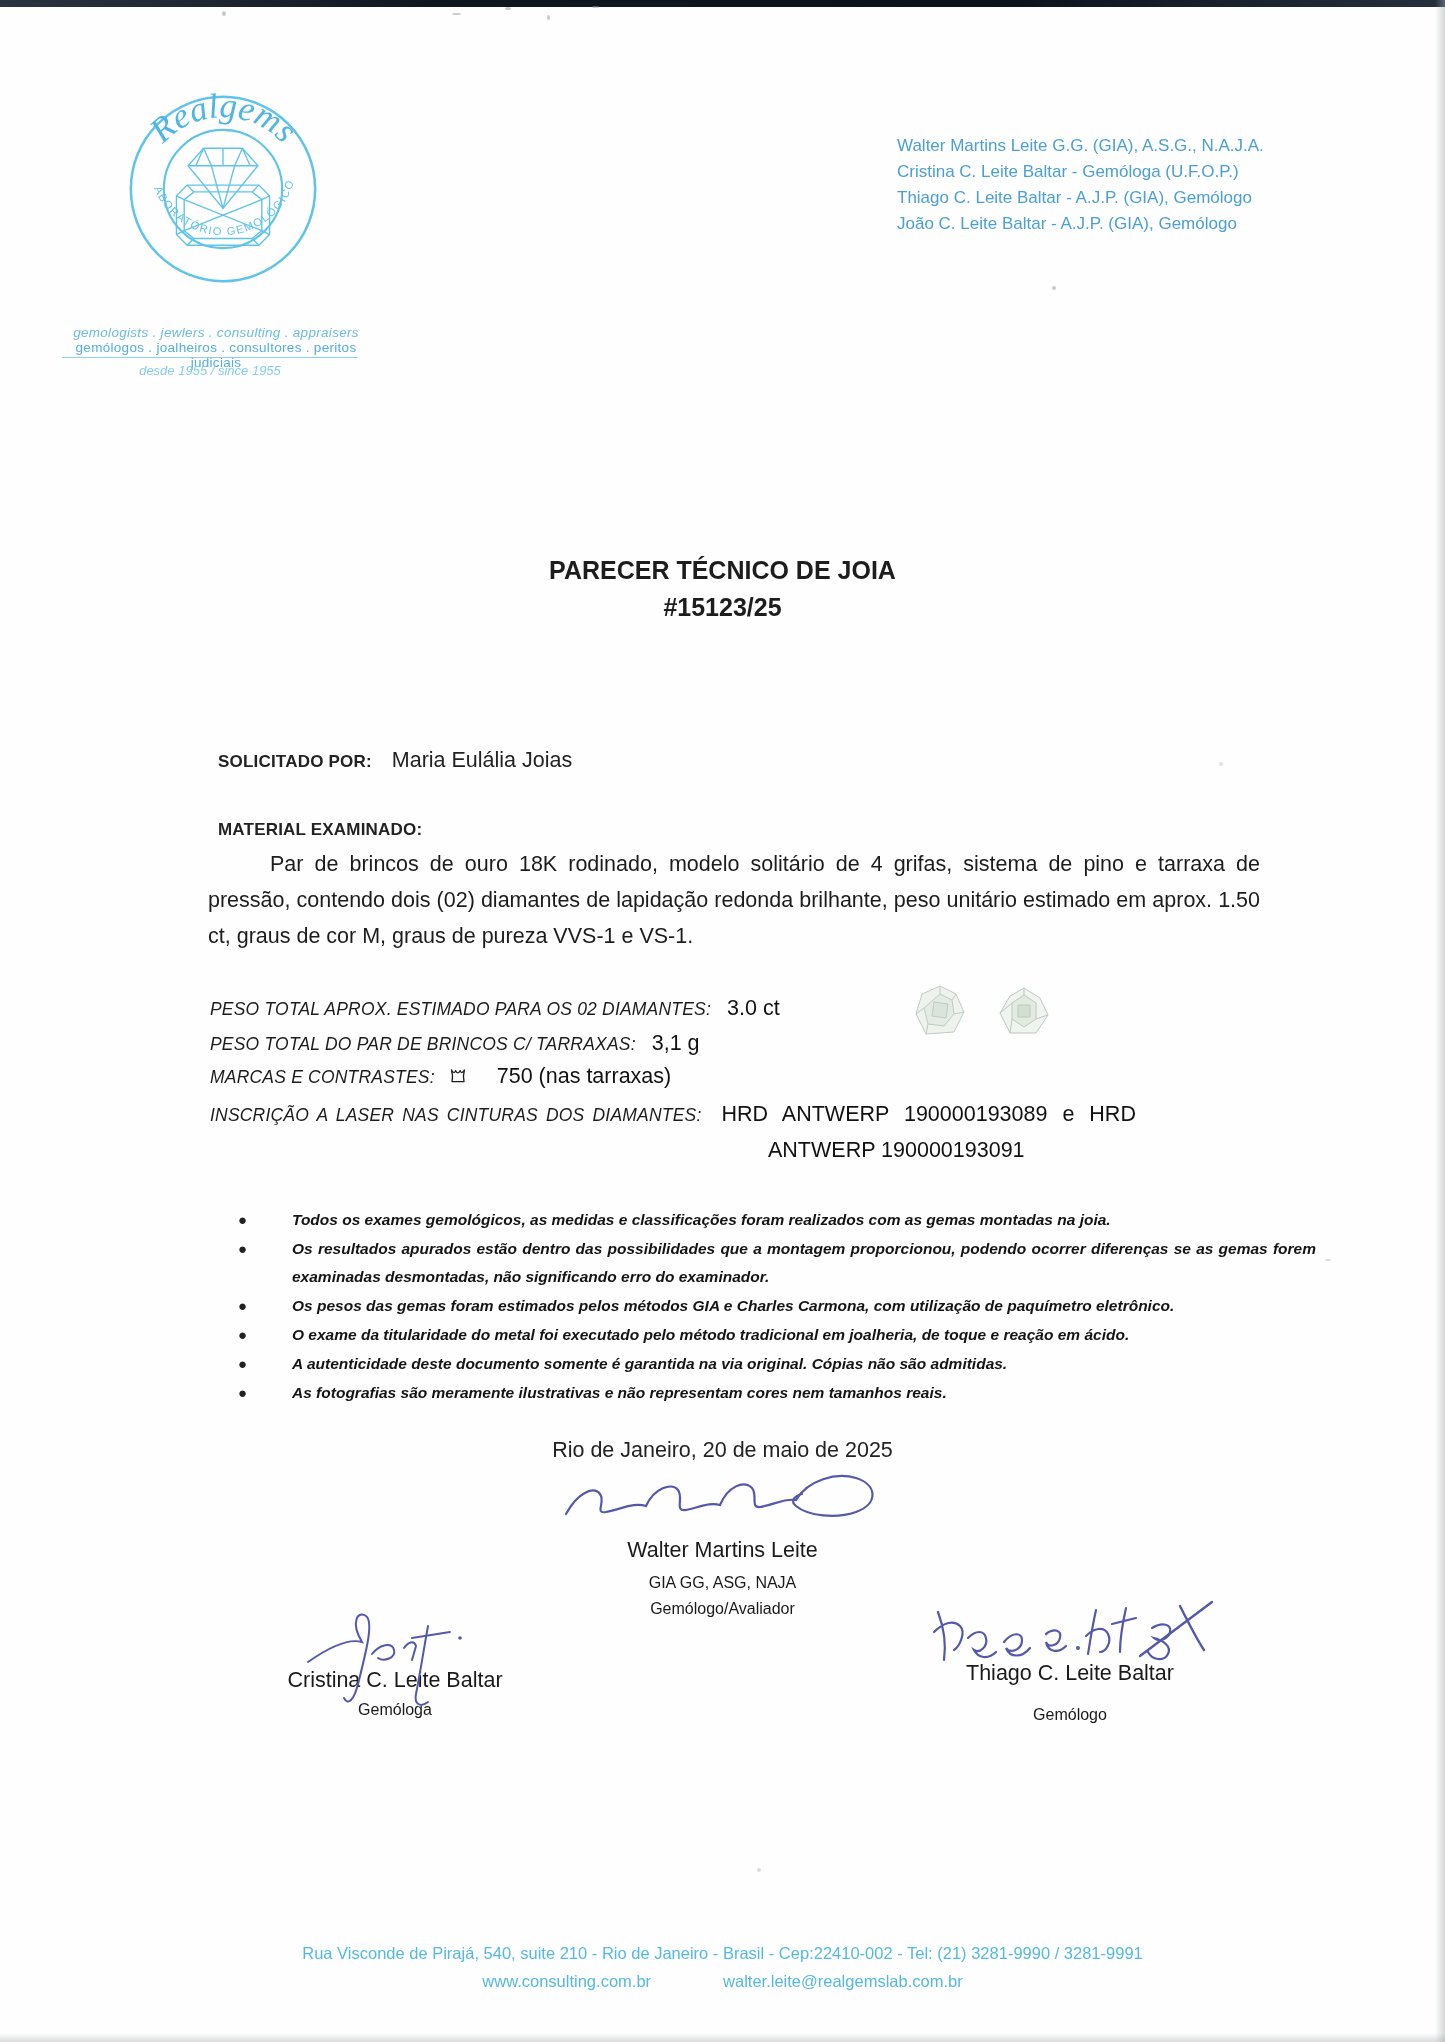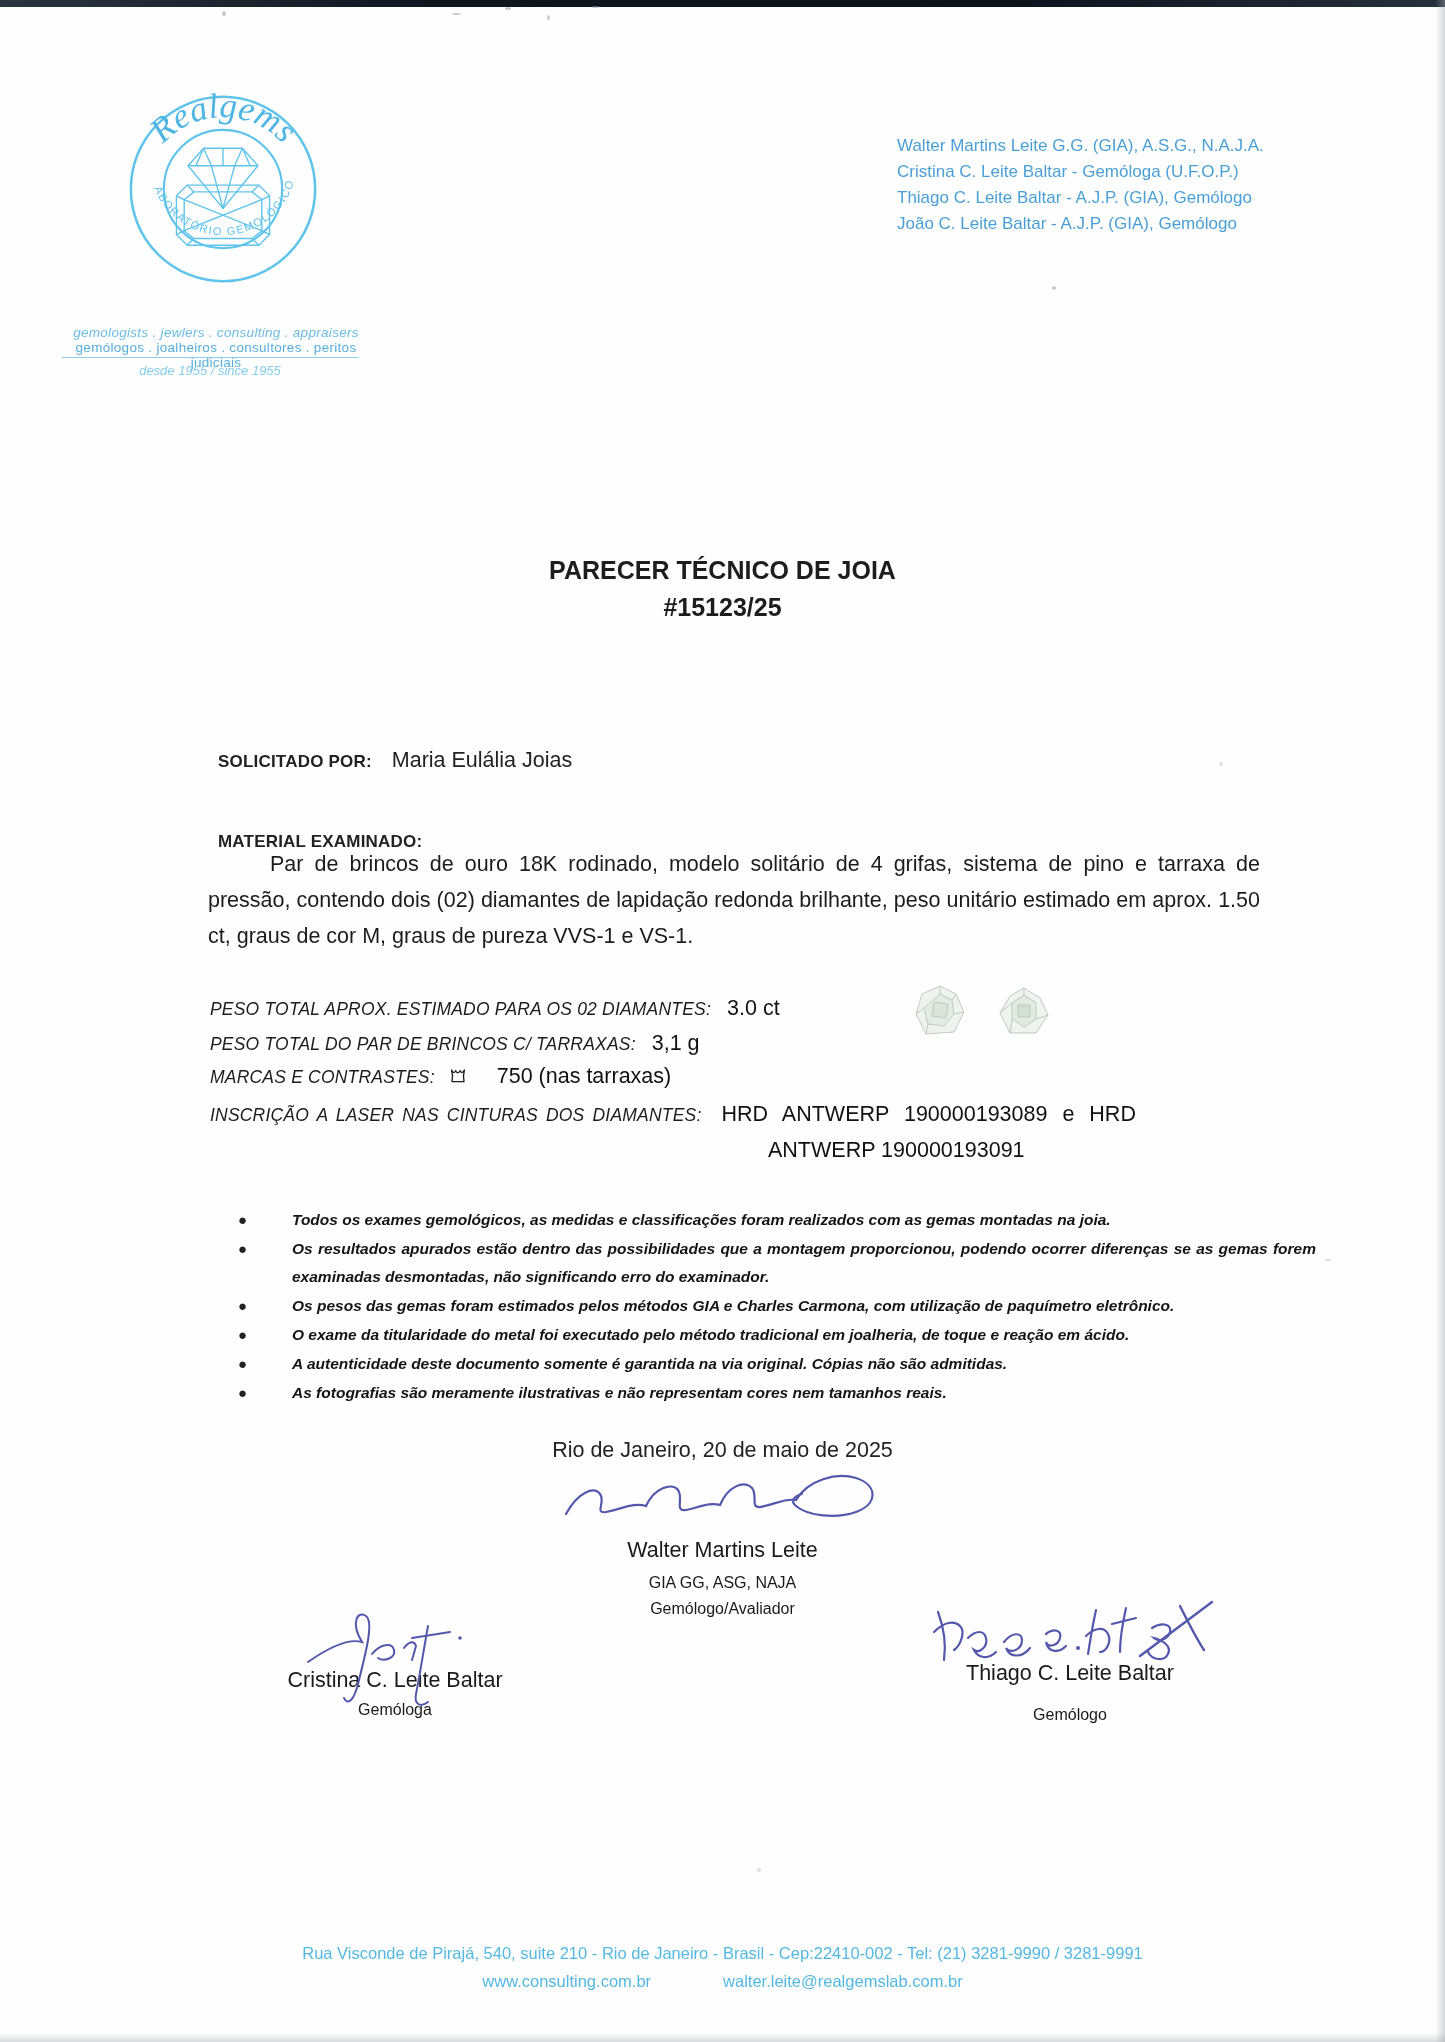--- a/index.html
+++ b/index.html
@@ -138,21 +138,21 @@
   </div>
 
   <div class="abs title" style="top:556px;">PARECER TÉCNICO DE JOIA</div>
   <div class="abs title" style="top:593px;">#15123/25</div>
 
   <div class="abs row" style="left:218px;top:748px;gap:20px;">
     <span class="label-caps">SOLICITADO POR:</span>
     <span class="big-val">Maria Eulália Joias</span>
   </div>
 
-  <div class="abs label-caps" style="left:218px;top:820px;margin-top:12px;">MATERIAL EXAMINADO:</div>
+  <div class="abs label-caps" style="left:218px;top:820px;">MATERIAL EXAMINADO:</div>
   <div class="abs paragraph">Par de brincos de ouro 18K rodinado, modelo solitário de 4 grifas, sistema de pino e tarraxa de pressão, contendo dois (02) diamantes de lapidação redonda brilhante, peso unitário estimado em aprox. 1.50 ct, graus de cor M, graus de pureza VVS-1 e VS-1.</div>
 
   <div class="abs row" style="left:210px;top:996px;gap:16px;">
     <span class="spec-label">PESO TOTAL APROX. ESTIMADO PARA OS 02 DIAMANTES:</span>
     <span class="spec-val">3.0 ct</span>
   </div>
   <div class="abs row" style="left:210px;top:1031px;gap:16px;">
     <span class="spec-label">PESO TOTAL DO PAR DE BRINCOS C/ TARRAXAS:</span>
     <span class="spec-val">3,1 g</span>
   </div>

